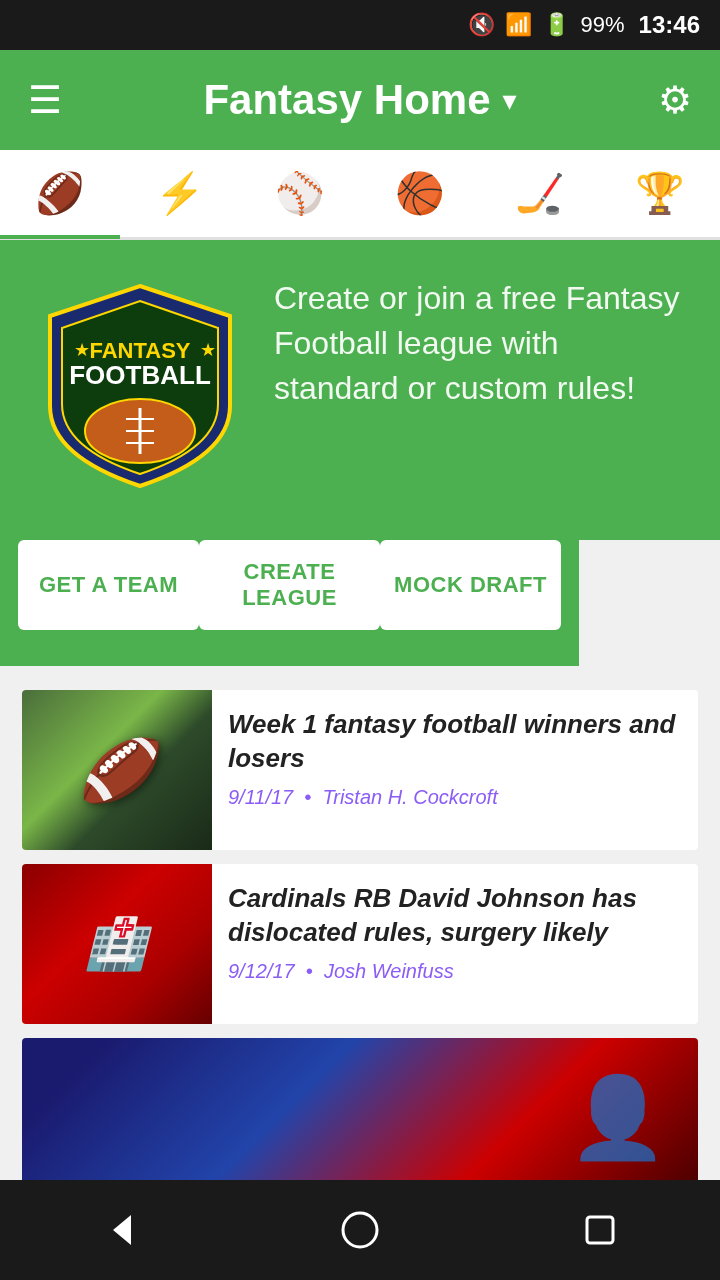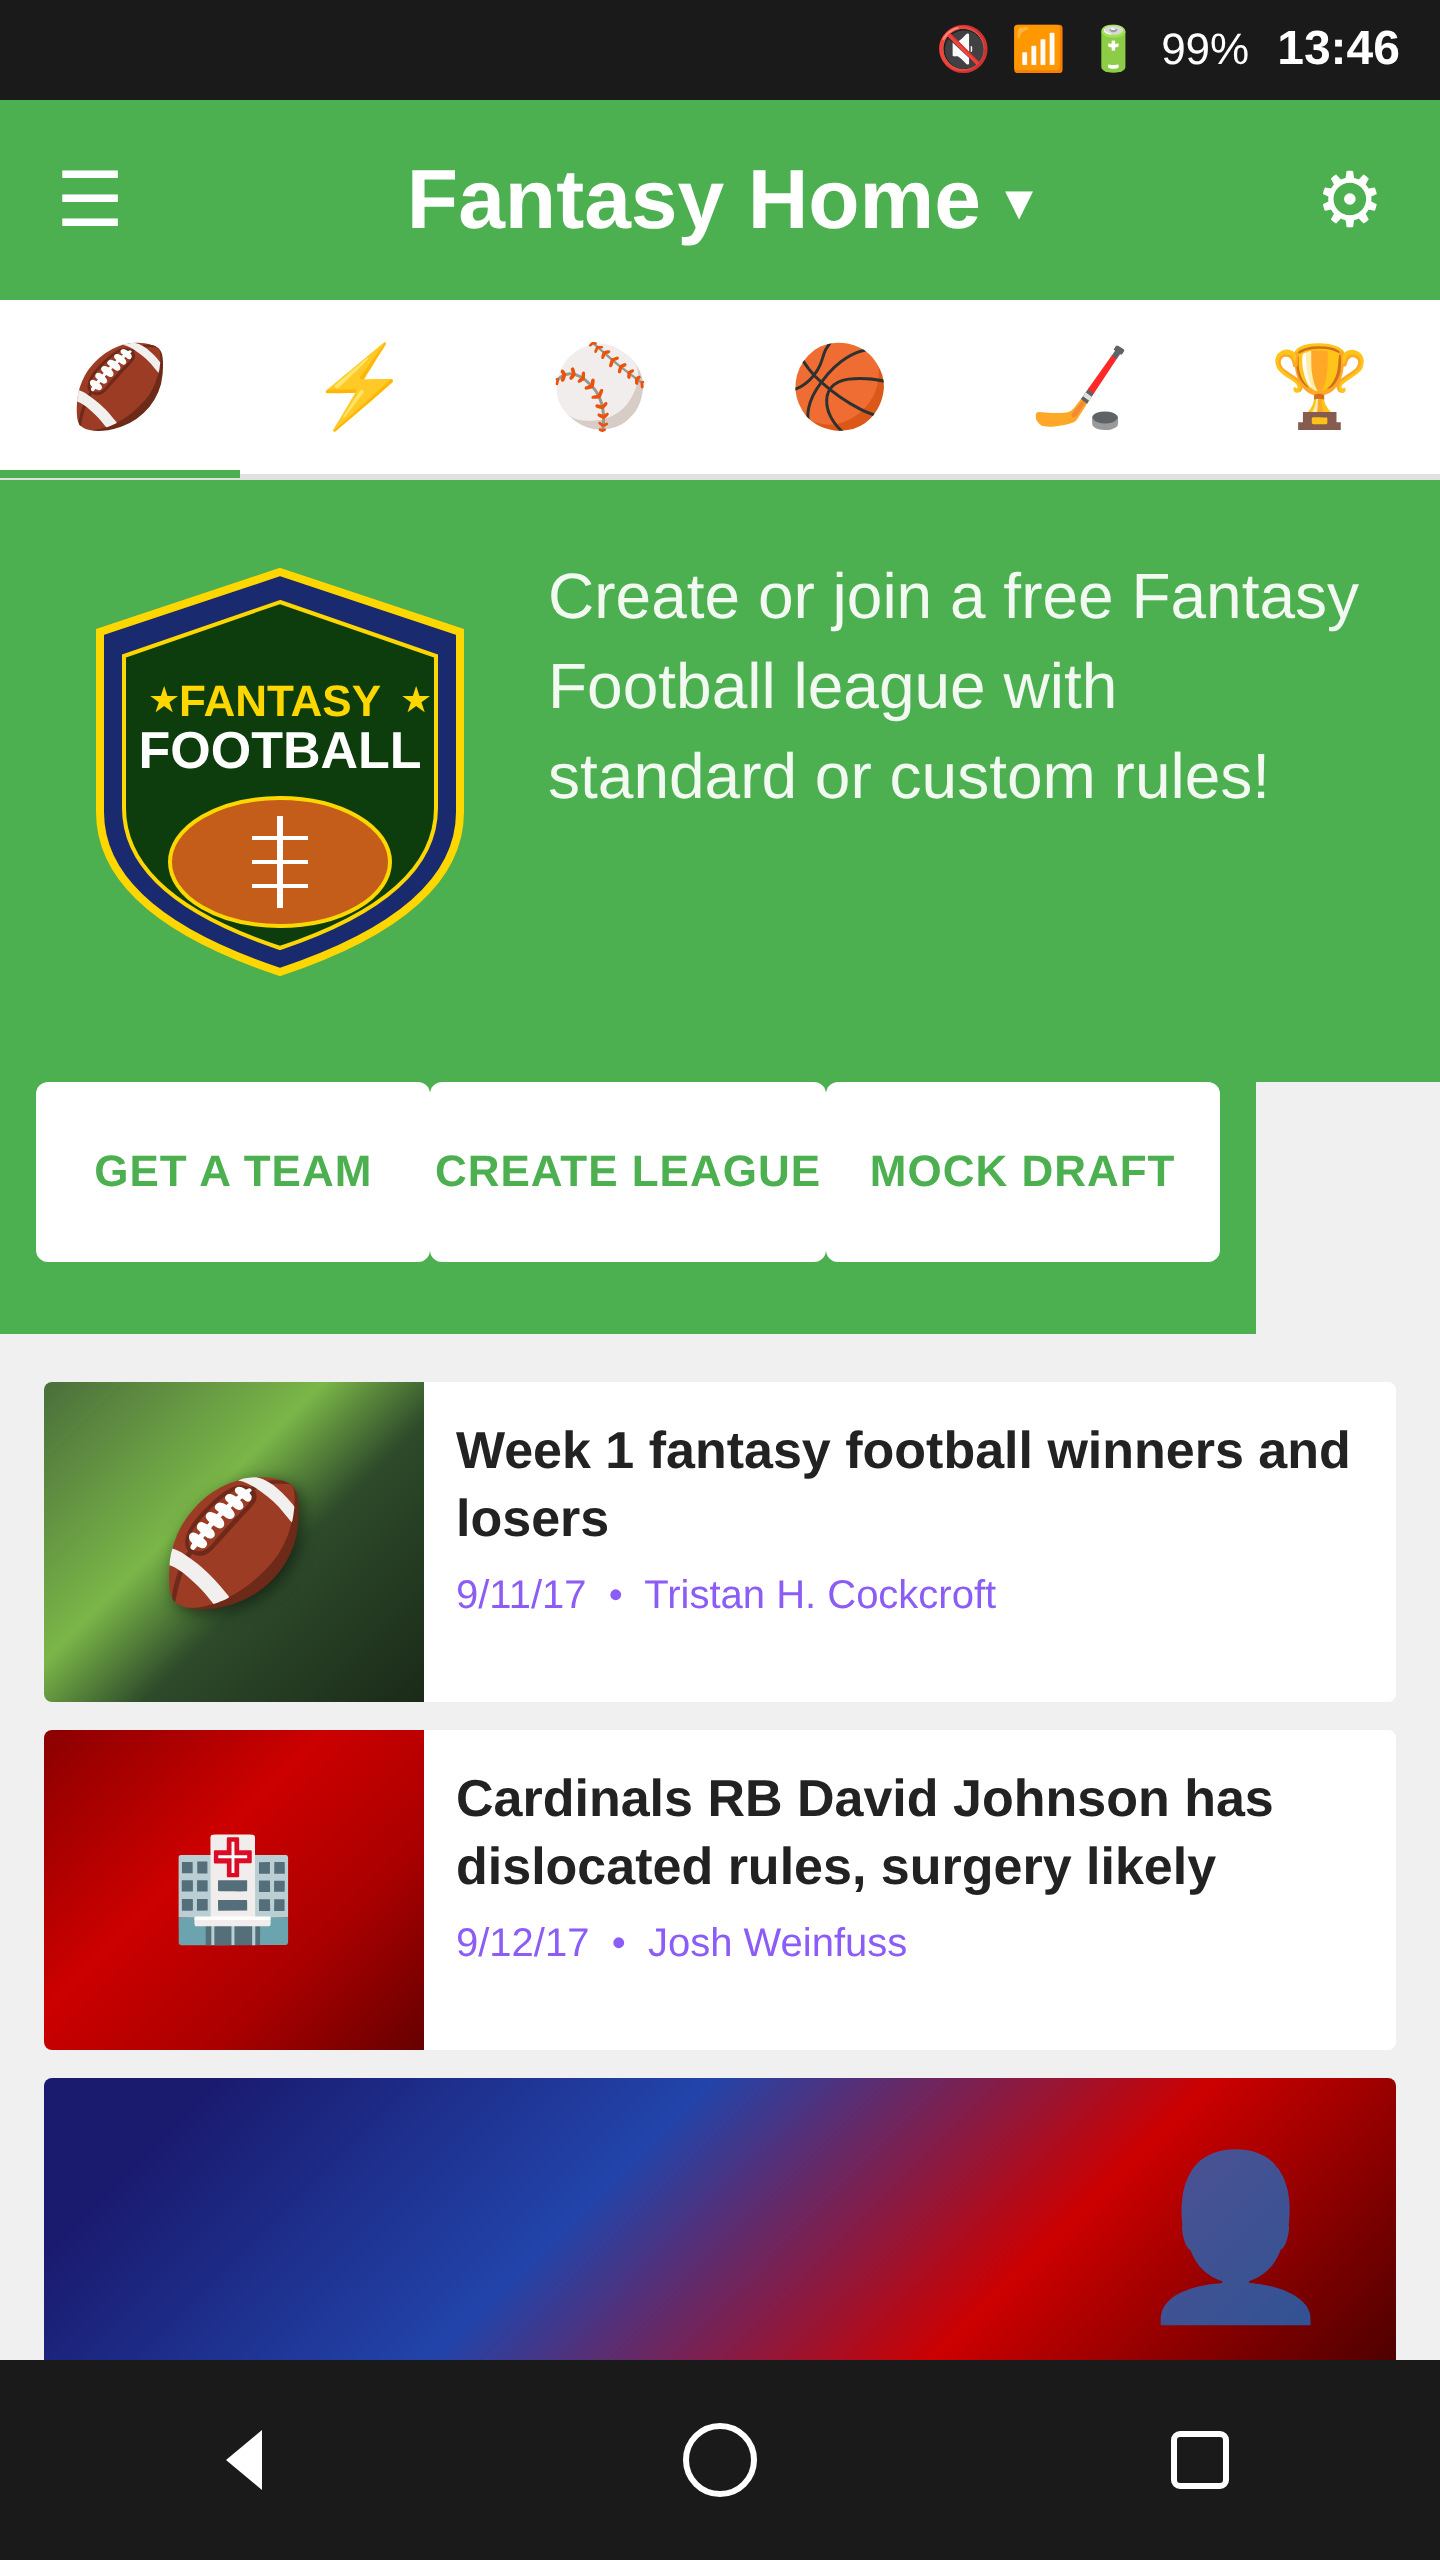--- a/index.html
+++ b/index.html
@@ -126,21 +126,21 @@
       line-height: 1.05;
     }
     .signup-subtext {
       font-size: 32px;
       color: rgba(255,255,255,0.92);
       line-height: 1.4;
     }
 
     
     .action-buttons {
-      width: 628px;
+      width: 579px;
       background: #4caf50;
       display: flex;
       flex-direction: row;
       padding: 0 18px 36px 18px;
     }
     .action-btn {
       flex: 1;
       height: 90px;
       background: white;
       border: none;
@@ -174,20 +174,21 @@
     
     .article-card {
       width: 100%;
       background: white;
       border-radius: 4px;
       margin-bottom: 14px;
       display: flex;
       flex-direction: row;
       overflow: hidden;
       min-height: 150px;
+      font-style: italic;
     }
     .article-image {
       width: 190px;
       height: 160px;
       flex-shrink: 0;
       overflow: hidden;
       position: relative;
     }
     
     .img-football {

